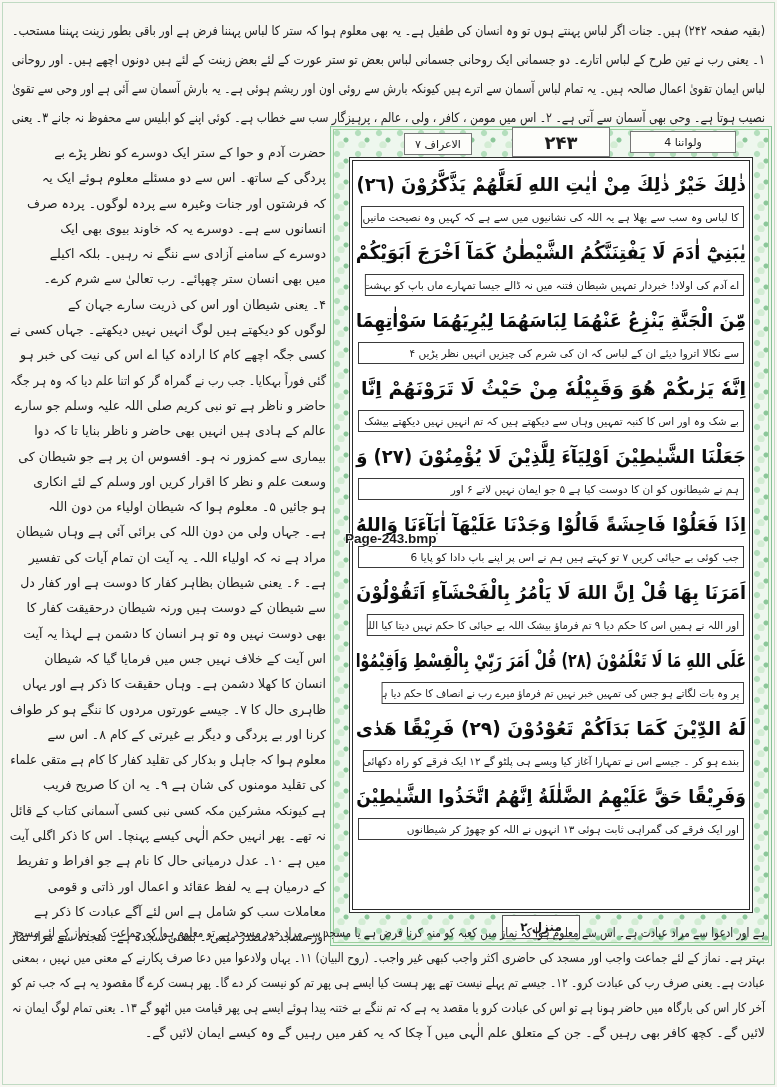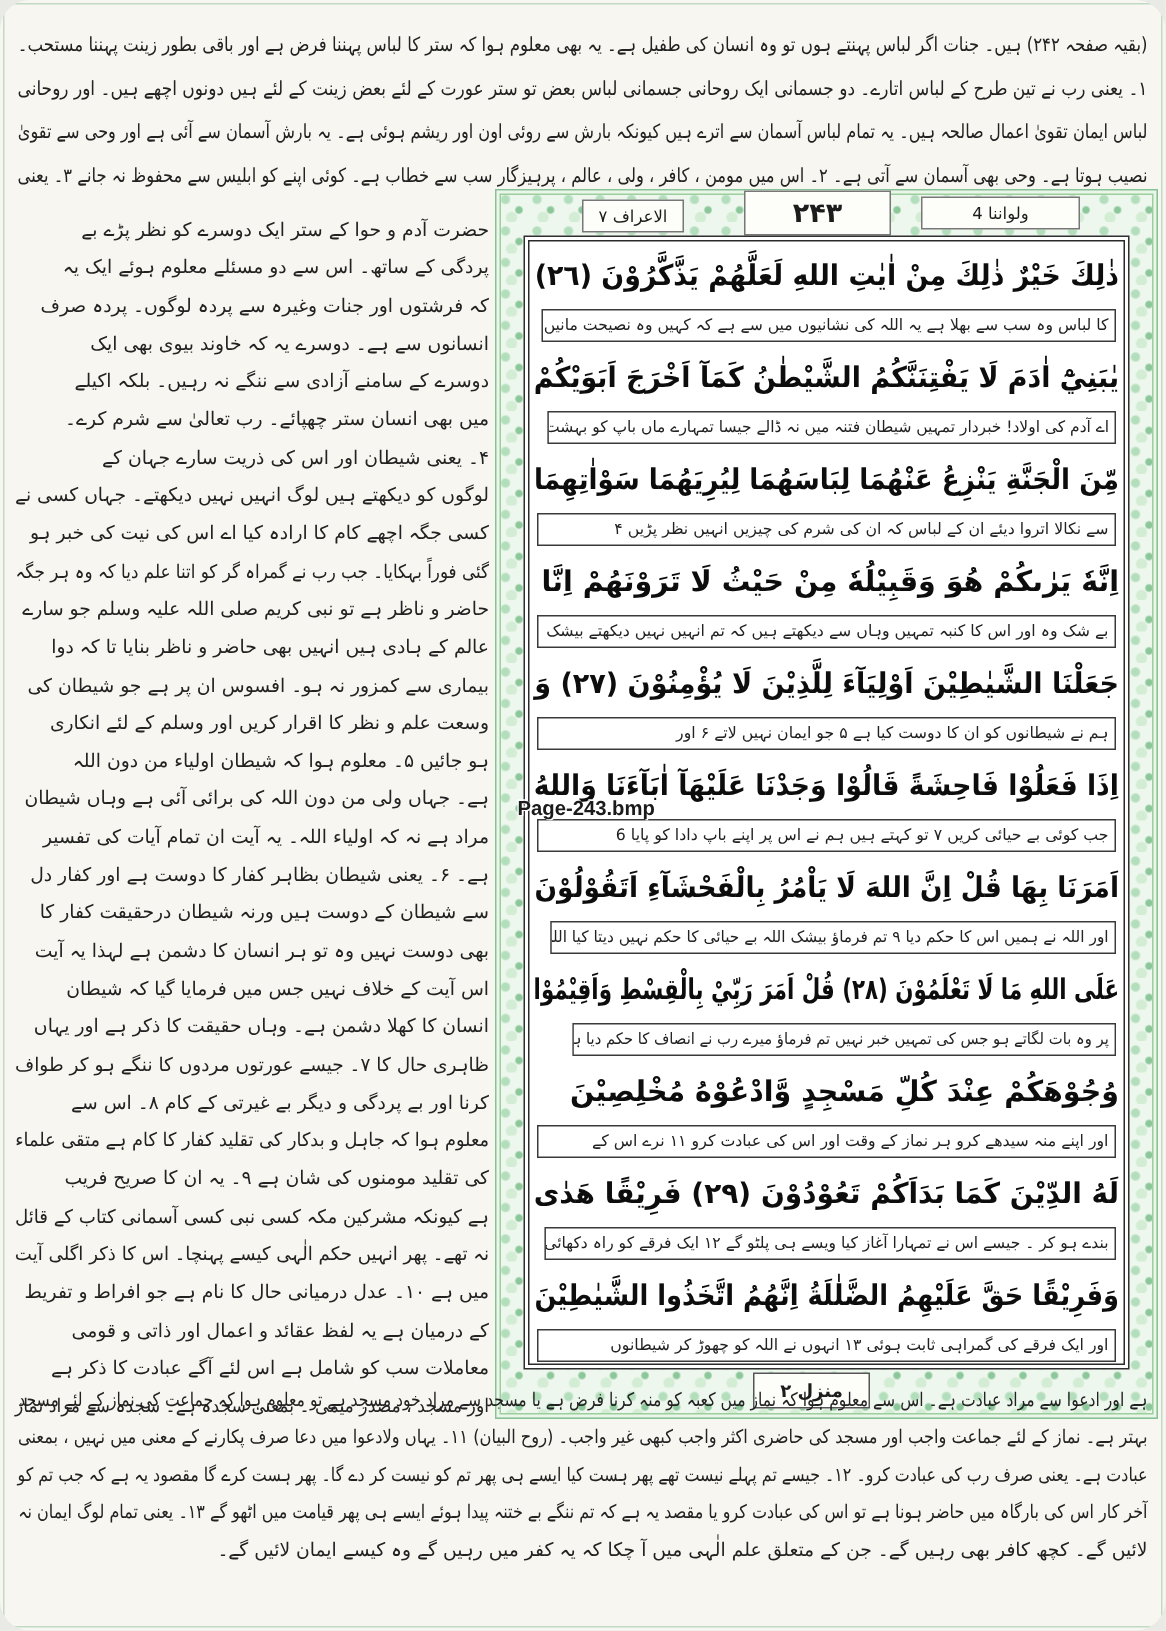--- a/index.html
+++ b/index.html
@@ -1,17 +1,17 @@
 <!DOCTYPE html>
 <html lang="ur" dir="rtl"><head>
 <meta charset="utf-8">
 <style>
   html,body{margin:0;padding:0;background:#e9e9e6;}
   .page{position:relative;width:777px;height:1087px;margin:0 auto;overflow:hidden;
-        background:#f7f6f1;font-family:"DejaVu Sans",sans-serif;color:#1c1c1c;border-radius:20px;}
+        background:#f7f6f1;font-family:"DejaVu Sans",sans-serif;color:#1c1c1c;}
   .page-frame{position:absolute;inset:2px;border:1px solid rgba(125,185,140,.45);pointer-events:none;}
   .tline{direction:rtl;text-align:right;white-space:nowrap;overflow:visible;color:#222;}
   
   .top-block{position:absolute;right:12px;top:16px;width:753px;}
   .top-block .tline{height:29px;line-height:29px;font-size:13px;}
   
   .left-col{position:absolute;left:10px;top:140px;width:316px;}
   .left-col .tline{height:25.3px;line-height:25.3px;font-size:12.5px;}
   
   .bottom-block{position:absolute;right:12px;top:920px;width:753px;}
@@ -20,21 +20,21 @@
   .mushaf{position:absolute;left:330px;top:126px;width:442px;height:820px;}
   .m-frame{position:absolute;inset:0;border:1px solid #86c296;
     background-color:#eef7ee;
     background-image:
       radial-gradient(circle at 6px 6px,  #b3debc 2.5px, transparent 3.6px),
       radial-gradient(circle at 15px 13px,#8cc79a 2px,   transparent 3px),
       radial-gradient(circle at 10px 18px,#d3ecd4 3.2px, transparent 4.2px);
     background-size:21px 21px;
     box-shadow: inset 0 0 0 2px #eaf6ea, inset 0 0 0 3px #9ccf9c;}
   .hdr-box{position:absolute;background:#fdfdfa;border:1px solid #777;
-    display:flex;align-items:center;justify-content:center;direction:rtl;}
+    display:flex;align-items:center;justify-content:center;direction:rtl;margin-left:16px;}
   .hdr-juz{left:284px;top:5px;width:104px;height:20px;font-size:11px;}
   .hdr-page{left:166px;top:1px;width:96px;height:28px;font-size:18px;font-weight:bold;text-align:right;}
   .hdr-surah{left:58px;top:7px;width:66px;height:20px;font-size:11px;}
   .inner{position:absolute;left:22px;top:34px;width:398px;height:750px;background:#ffffff;
     border:1px solid #2a2a2a;box-shadow:0 0 0 2px #ffffff,0 0 0 3px #2f2f2f;
     box-sizing:border-box;padding:1px 3px;overflow:hidden;}
   .verse-row{direction:rtl;}
   .arabic-line{height:44px;line-height:44px;font-size:19px;font-weight:bold;color:#0d0d0d;
     direction:rtl;text-align:right;white-space:nowrap;}
   .urdu-strip{height:22px;line-height:20px;font-size:10.5px;color:#222;background:#fff;
@@ -181,24 +181,20 @@
         <div class="verse-row">
           <div class="arabic-line fit" style="transform-origin: right center; transform: scaleX(0.926366);">اَمَرَنَا بِهَا قُلْ اِنَّ اللهَ لَا يَاْمُرُ بِالْفَحْشَآءِ اَتَقُوْلُوْنَ</div>
           <div class="urdu-strip fit" style="transform-origin: right center; transform: scaleX(0.977099);">اور اللہ نے ہمیں اس کا حکم دیا ۹ تم فرماؤ بیشک اللہ بے حیائی کا حکم نہیں دیتا کیا اللہ</div>
         </div>
 
         <div class="verse-row">
           <div class="arabic-line fit" style="transform-origin: right center; transform: scaleX(0.75);">عَلَى اللهِ مَا لَا تَعْلَمُوْنَ (٢٨) قُلْ اَمَرَ رَبِّيْ بِالْقِسْطِ وَاَقِيْمُوْا</div>
           <div class="urdu-strip fit" style="transform-origin: right center; transform: scaleX(0.938875);">پر وہ بات لگاتے ہو جس کی تمہیں خبر نہیں تم فرماؤ میرے رب نے انصاف کا حکم دیا ہے ۱۰</div>
         </div>
 
-        <div class="verse-row">
-          <div class="arabic-line fit">وُجُوْهَكُمْ عِنْدَ كُلِّ مَسْجِدٍ وَّادْعُوْهُ مُخْلِصِيْنَ</div>
-          <div class="urdu-strip fit">اور اپنے منہ سیدھے کرو ہر نماز کے وقت اور اس کی عبادت کرو ۱۱ نرے اس کے</div>
-        </div>
 
         <div class="verse-row">
           <div class="arabic-line fit" style="transform-origin: right center; transform: scaleX(0.982368);">لَهُ الدِّيْنَ كَمَا بَدَاَكُمْ تَعُوْدُوْنَ (٢٩) فَرِيْقًا هَدٰى</div>
           <div class="urdu-strip fit" style="transform-origin: right center; transform: scaleX(0.987147);">بندے ہو کر ۔ جیسے اس نے تمہارا آغاز کیا ویسے ہی پلٹو گے ۱۲ ایک فرقے کو راہ دکھائی</div>
         </div>
 
         <div class="verse-row">
           <div class="arabic-line fit" style="transform-origin: right center; transform: scaleX(0.902778);">وَفَرِيْقًا حَقَّ عَلَيْهِمُ الضَّلٰلَةُ اِنَّهُمُ اتَّخَذُوا الشَّيٰطِيْنَ</div>
           <div class="urdu-strip fit">اور ایک فرقے کی گمراہی ثابت ہوئی ۱۳ انہوں نے اللہ کو چھوڑ کر شیطانوں</div>
         </div>

